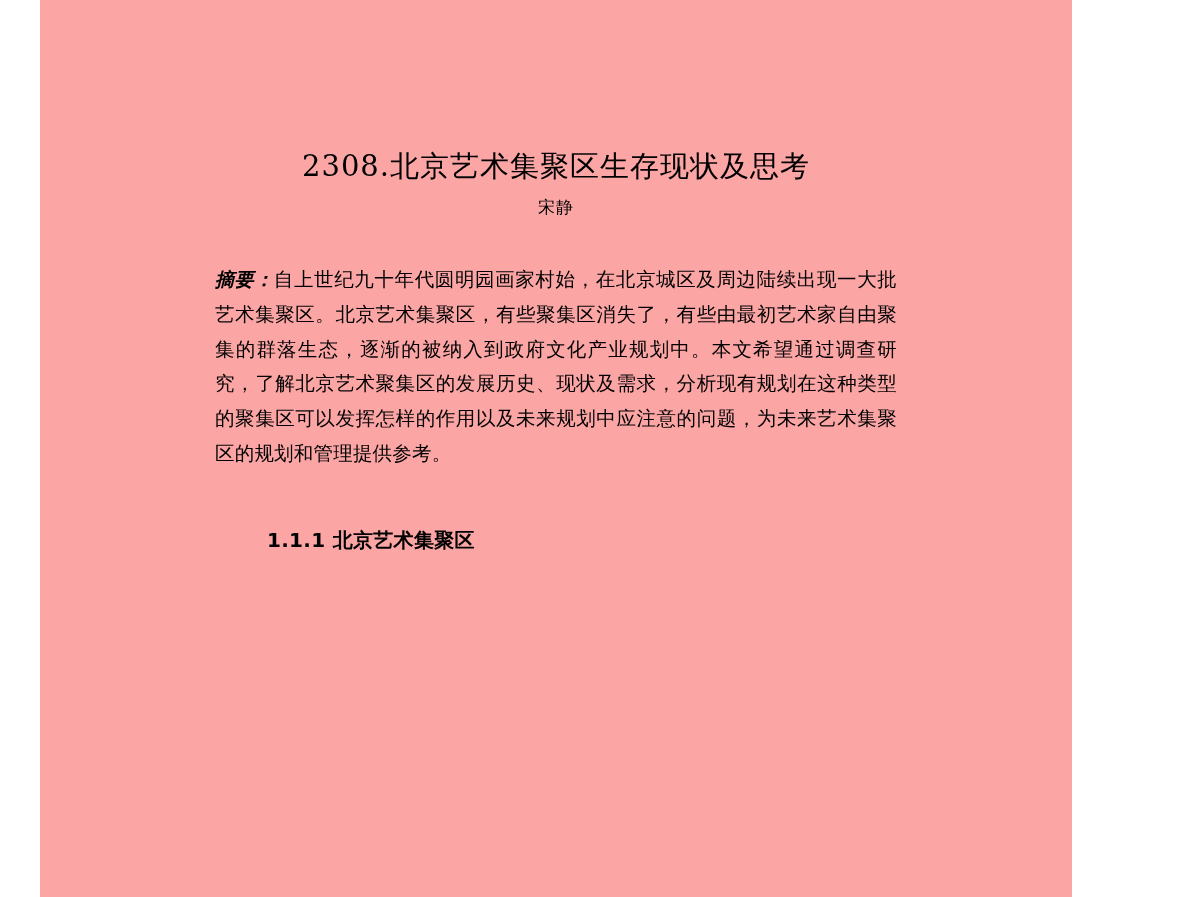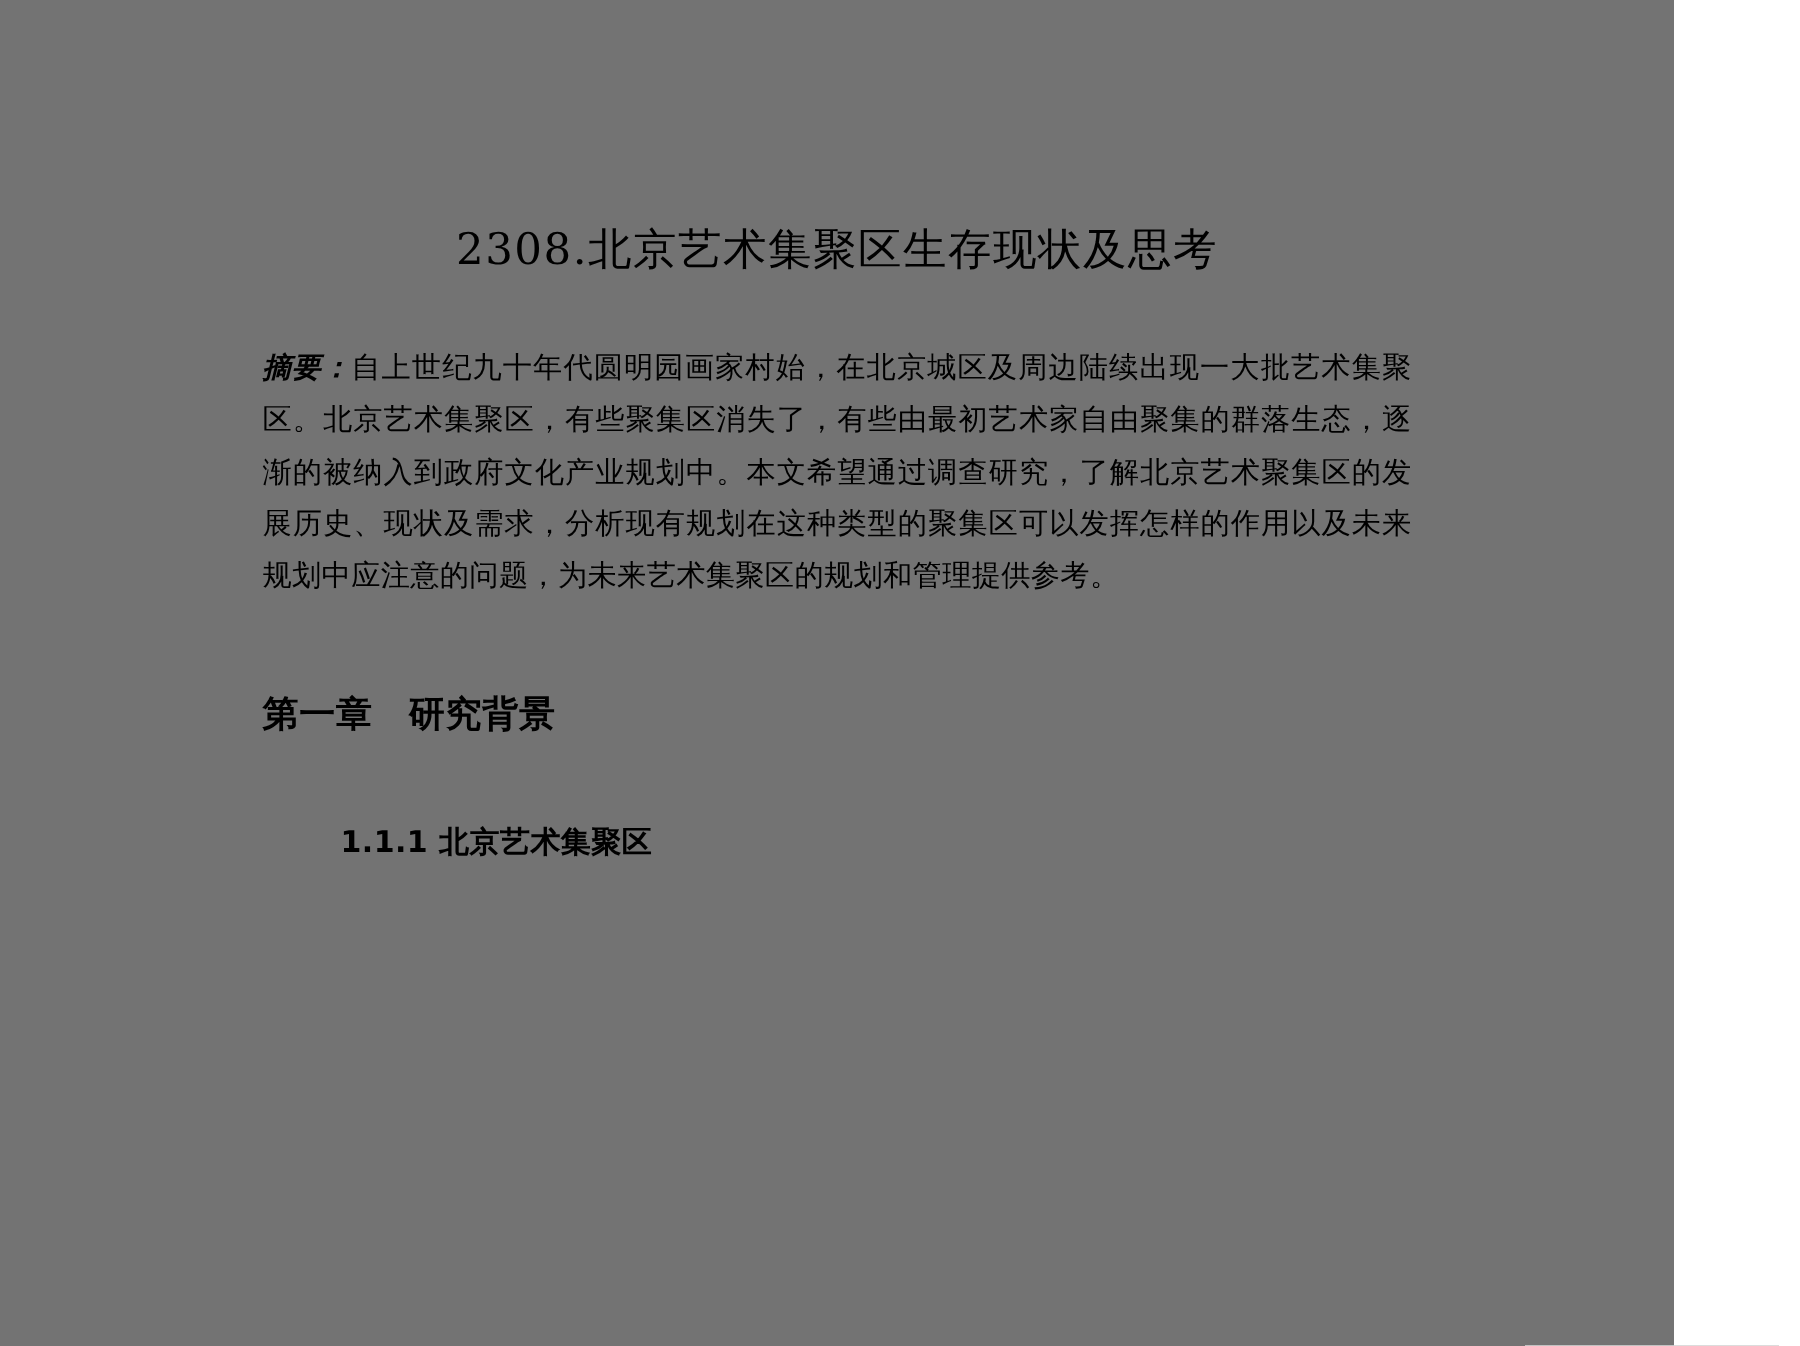--- a/index.html
+++ b/index.html
@@ -9,25 +9,26 @@
   }
   body {
     width: 1200px;
     height: 897px;
     font-family: "DejaVu Serif", "Liberation Serif", serif;
     color: #000000;
     overflow: hidden;
   }
   .page {
     position: relative;
-    width: 1116px;
+    width: 1032px;
     height: 897px;
-    background: #737373;
+    background: #fca5a5;
     box-sizing: border-box;
     padding: 0 175px;
+    margin-left: 40px;
   }
   .doc-title {
     margin: 0;
     padding-top: 148px;
     text-align: center;
     font-family: "DejaVu Serif", "Liberation Serif", serif;
     font-size: 29px;
     font-weight: 400;
     letter-spacing: 1px;
     line-height: 1.25;
@@ -96,26 +97,24 @@
     color: #000;
   }
 </style>
 </head>
 <body>
 
 <div class="page">
 
   <h1 class="doc-title">2308.北京艺术集聚区生存现状及思考</h1>
 
+  <div class="doc-author">宋静</div>
 
   <div class="abstract-block">
     <span class="label-bold">摘要</span><span class="label-bold">：</span><span>自上世纪九十年代圆明园画家村始，在北京城区及周边陆续出现一大批艺术集聚区。北京艺术集聚区，有些聚集区消失了，有些由最初艺术家自由聚集的群落生态，逐渐的被纳入到政府文化产业规划中。本文希望通过调查研究，了解北京艺术聚集区的发展历史、现状及需求，分析现有规划在这种类型的聚集区可以发挥怎样的作用以及未来规划中应注意的问题，为未来艺术集聚区的规划和管理提供参考。</span>
   </div>
 
 
-  <h2 class="chapter-heading">
-    <span class="chap-num">第一章</span><span>研究背景</span>
-  </h2>
 
 
   <h4 class="subsection-heading">1.1.1 北京艺术集聚区</h4>
 
 </div>
 
 </body></html>

